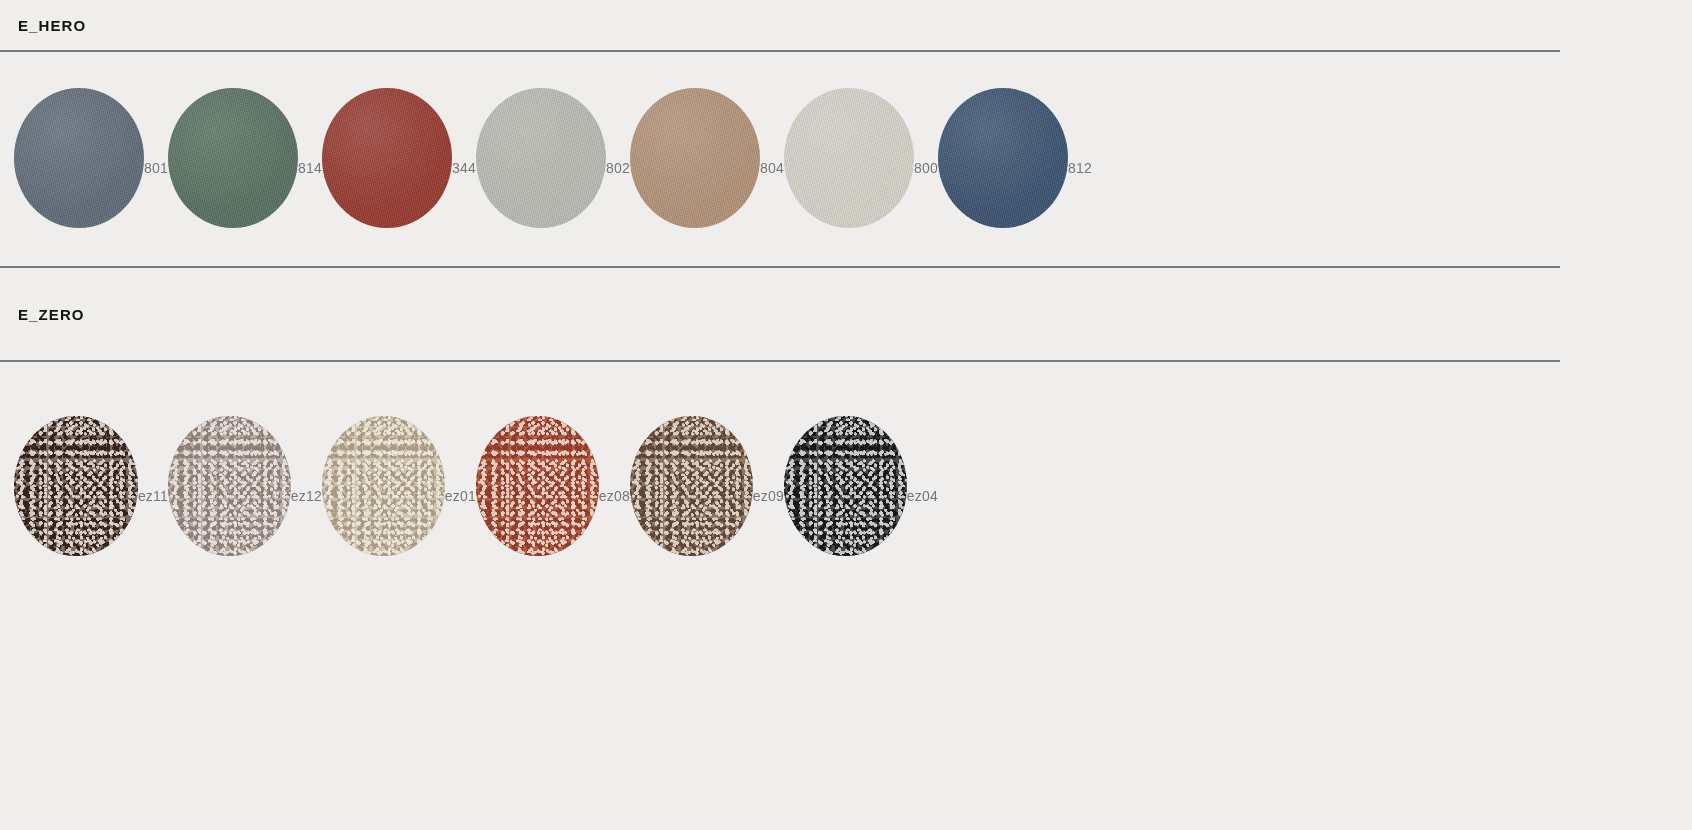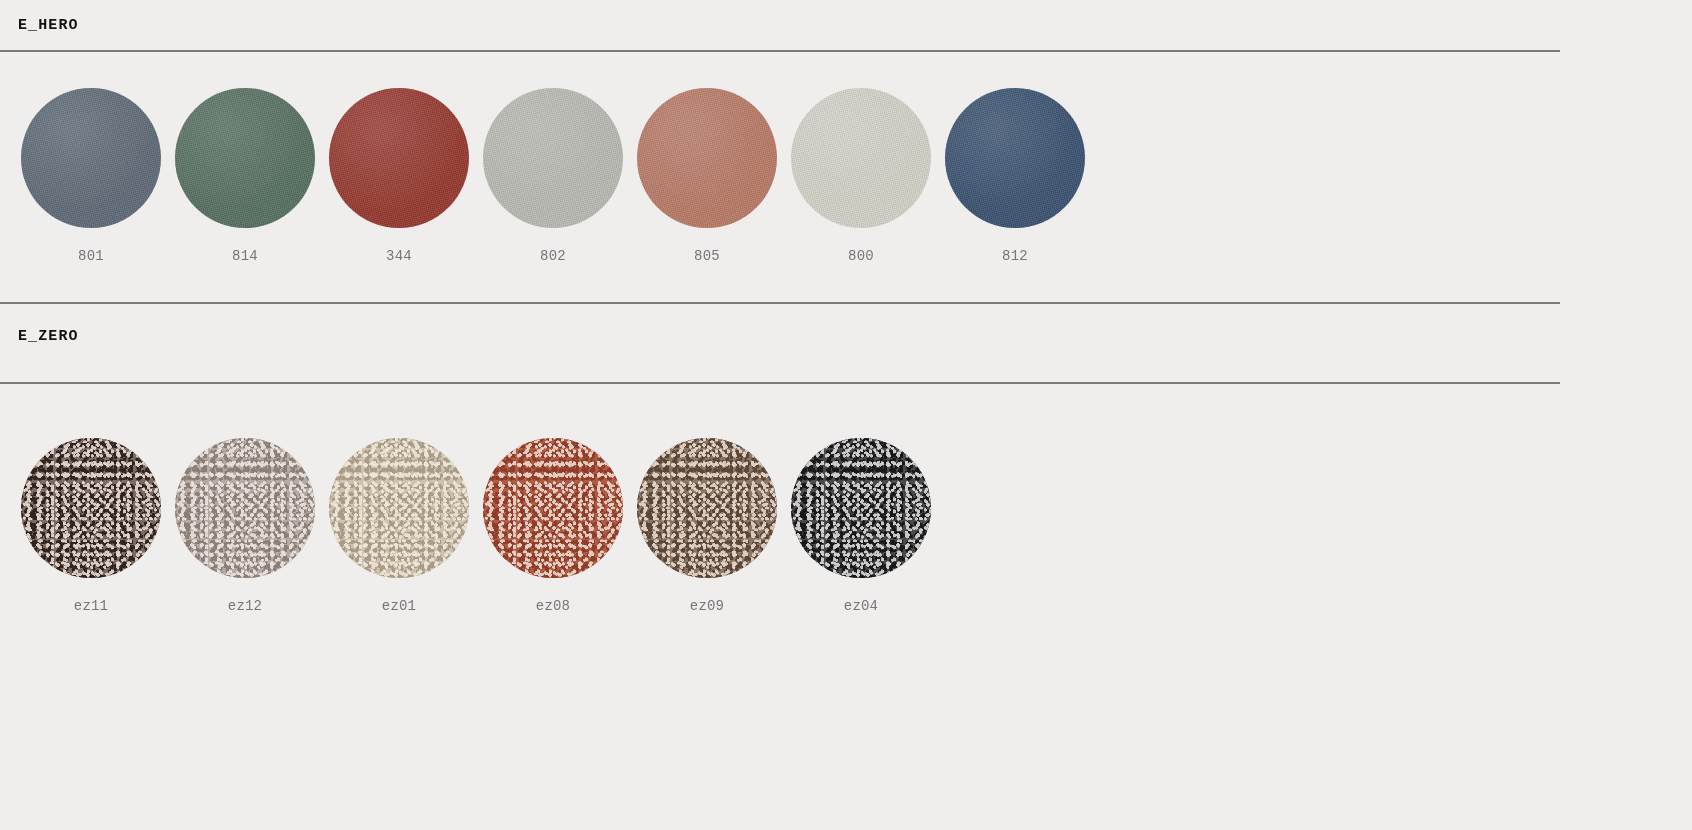--- a/index.html
+++ b/index.html
@@ -11,21 +11,20 @@
     background: #efeeec;
     font-family: "Liberation Sans", sans-serif;
     overflow: hidden;
   }
 
   .page {
     position: relative;
     width: 1560px;
     height: 830px;
     background: #efeeec;
-    font-family: Liberation Mono, monospace;
   }
 
   
   .section-header {
     font-size: 15px;
     font-weight: bold;
     letter-spacing: 1.1px;
     color: #14140f;
     padding-left: 18px;
   }
@@ -40,21 +39,20 @@
   
   .swatch-row {
     display: flex;
     align-items: flex-start;
     padding-left: 14px;
   }
 
   .swatch-cell {
     width: 154px;
     display: flex;
-    flex-direction: column;
     align-items: center;
     flex: 0 0 154px;
   }
 
   .swatch-disc {
     width: 140px;
     height: 140px;
     border-radius: 50%;
     position: relative;
     overflow: hidden;
@@ -123,21 +121,21 @@
     margin-top: 20px;
     font-size: 14px;
     color: #76767a;
     text-align: center;
     letter-spacing: 0.2px;
   }
 
   
   .hero-title-block { padding-top: 17px; padding-bottom: 16px; }
   .hero-row-block   { padding-top: 36px; padding-bottom: 38px; }
-  .zero-title-block { padding-top: 24px; padding-bottom: 37px; }
+  .zero-title-block { padding-top: 38px; padding-bottom: 37px; }
   .zero-row-block   { padding-top: 54px; }
 </style>
 </head>
 <body>
 
 <div class="page">
 
   <div class="hero-title-block">
     <div class="section-header">E_HERO</div>
   </div>
@@ -156,22 +154,22 @@
         </div>
         <div class="swatch-cell">
           <div class="swatch-disc solid" style="background-color: rgb(151, 57, 47);"></div>
           <div class="swatch-label">344</div>
         </div>
         <div class="swatch-cell">
           <div class="swatch-disc solid" style="background-color: rgb(185, 186, 178);"></div>
           <div class="swatch-label">802</div>
         </div>
         <div class="swatch-cell">
-          <div class="swatch-disc solid" style="background-color: rgb(185, 122, 102);"></div>
-          <div class="swatch-label">805</div>
+          <div class="swatch-disc solid" style="background-color: rgb(179, 146, 119);"></div>
+          <div class="swatch-label">804</div>
         </div>
         <div class="swatch-cell">
           <div class="swatch-disc solid" style="background-color: rgb(212, 210, 200);"></div>
           <div class="swatch-label">800</div>
         </div>
         <div class="swatch-cell">
           <div class="swatch-disc solid" style="background-color: rgb(58, 82, 112);"></div>
           <div class="swatch-label">812</div>
         </div>
       </div>

